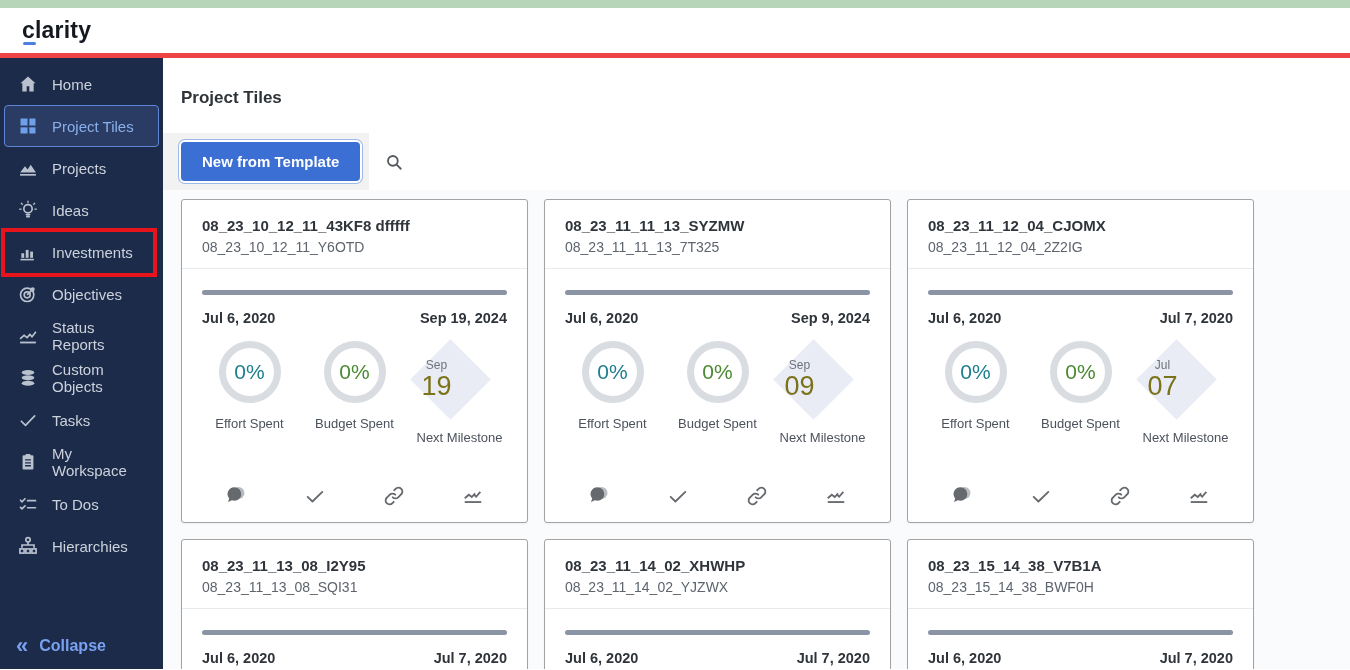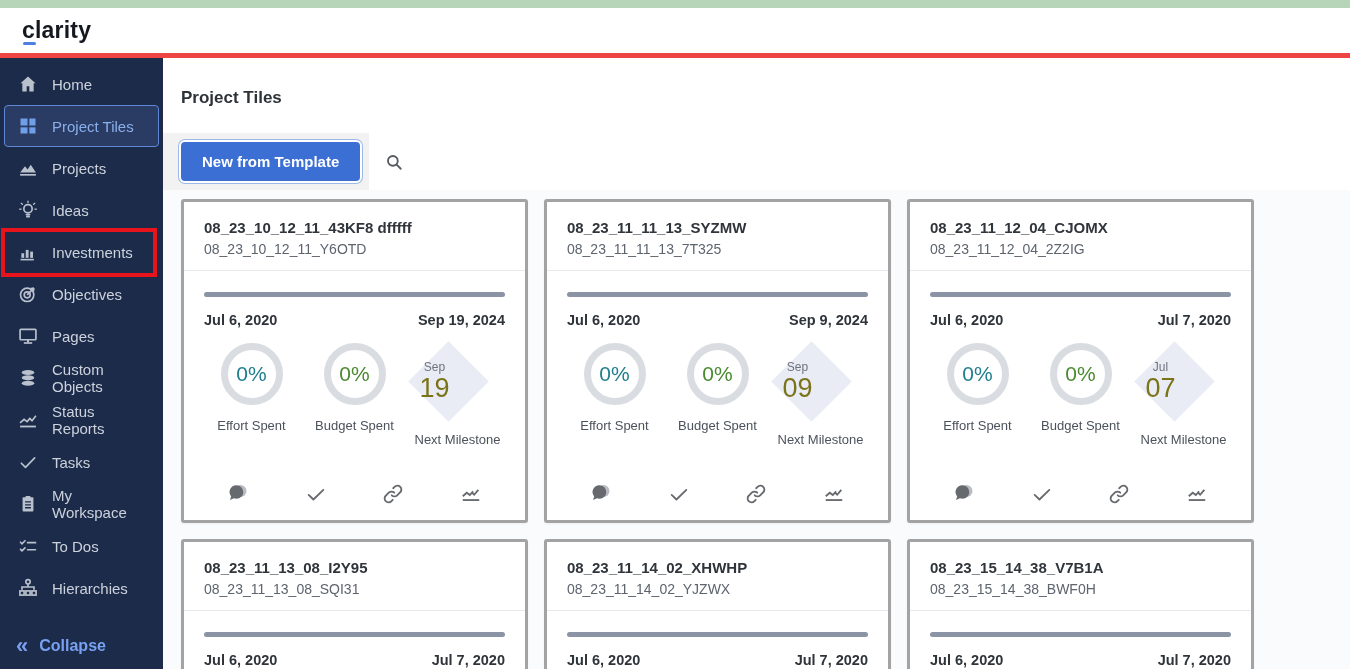--- a/index.html
+++ b/index.html
@@ -47,21 +47,21 @@
     padding:0 16px; gap:13px; }
   .search-box svg { flex-shrink:0; color:#555a60; }
   .search-input { border:none; outline:none; flex:1; font-size:15px; color:#333;
     background:transparent; font-family:inherit; }
   .search-input::placeholder { color:#8b9099; }
 
   .cards-area { flex:1; padding:9px 0 0 18px; overflow:hidden; }
   .cards-grid { display:grid; grid-template-columns:repeat(3,347px); gap:16px; }
 
   
-  .card { background:#fff; border:3px solid #a3a3a3; border-radius:3px; height:324px;
+  .card { background:#fff; border:1px solid #a3a3a3; border-radius:3px; height:324px;
     box-shadow:0 1px 2px rgba(20,30,50,.05); display:flex; flex-direction:column; }
   .card-head { padding:17px 20px 13px; }
   .card-title { font-size:15px; font-weight:700; color:#30353b; white-space:nowrap;
     overflow:hidden; }
   .card-sub { font-size:14px; color:#5d646e; margin-top:5px; }
   .card-divider { border-top:1px solid #e8eaed; }
   .progress-wrap { padding:21px 20px 0; }
   .progress-bar { height:5px; background:#8a94a5; border-radius:3px; }
   .dates-row { display:flex; justify-content:space-between; padding:15px 20px 0;
     font-size:14.5px; font-weight:700; color:#2f343a; }
@@ -155,47 +155,37 @@
               <circle cx="11" cy="13" r="8"></circle>
               <circle cx="11" cy="13" r="3.6"></circle>
               <path d="M11 13 L19 5" stroke-width="2.2"></path>
               <path d="M19 5l-0.5 3.5M19 5l-3.5 0.5" stroke-width="2"></path>
             </svg>
           </span>
           <span>Objectives</span>
         </div>
         <div class="nav-item">
           <span class="nav-icon">
-            <svg width="20" height="20" viewBox="0 0 24 24">
-              <rect x="2.5" y="4" width="19" height="12.5" rx="1" fill="none" stroke="currentColor" stroke-width="2"></rect>
-              <rect x="10.8" y="16.5" width="2.4" height="3.2" fill="currentColor"></rect>
-              <rect x="7" y="19.4" width="10" height="2" fill="currentColor"></rect>
-            </svg>
-          </span>
-          <span>Pages</span>
+            <svg width="20" height="20" viewBox="0 0 24 24" fill="none" stroke="currentColor" stroke-width="2">
+              <path d="M2.5 15.5l4.8-4.3 3.6 2.7 4-4.5"></path>
+              <path d="M14 10l2.8 2.8L21.5 7"></path>
+              <path d="M2.5 19.8h19" stroke-width="2.2"></path>
+            </svg>
+          </span>
+          <span>Status Reports</span>
         </div>
         <div class="nav-item">
           <span class="nav-icon">
             <svg width="20" height="20" viewBox="0 0 24 24" fill="currentColor">
               <ellipse cx="12" cy="5.4" rx="7.5" ry="3"></ellipse>
               <ellipse cx="12" cy="11.8" rx="7.5" ry="3"></ellipse>
               <ellipse cx="12" cy="18.2" rx="7.5" ry="3"></ellipse>
             </svg>
           </span>
           <span>Custom Objects</span>
-        </div>
-        <div class="nav-item">
-          <span class="nav-icon">
-            <svg width="20" height="20" viewBox="0 0 24 24" fill="none" stroke="currentColor" stroke-width="2">
-              <path d="M2.5 15.5l4.8-4.3 3.6 2.7 4-4.5"></path>
-              <path d="M14 10l2.8 2.8L21.5 7"></path>
-              <path d="M2.5 19.8h19" stroke-width="2.2"></path>
-            </svg>
-          </span>
-          <span>Status Reports</span>
         </div>
         <div class="nav-item">
           <span class="nav-icon">
             <svg width="20" height="20" viewBox="0 0 24 24" fill="none" stroke="currentColor" stroke-width="2" stroke-linecap="round" stroke-linejoin="round">
               <path d="M4 13.5l5 5L20 7"></path>
             </svg>
           </span>
           <span>Tasks</span>
         </div>
         <div class="nav-item">

